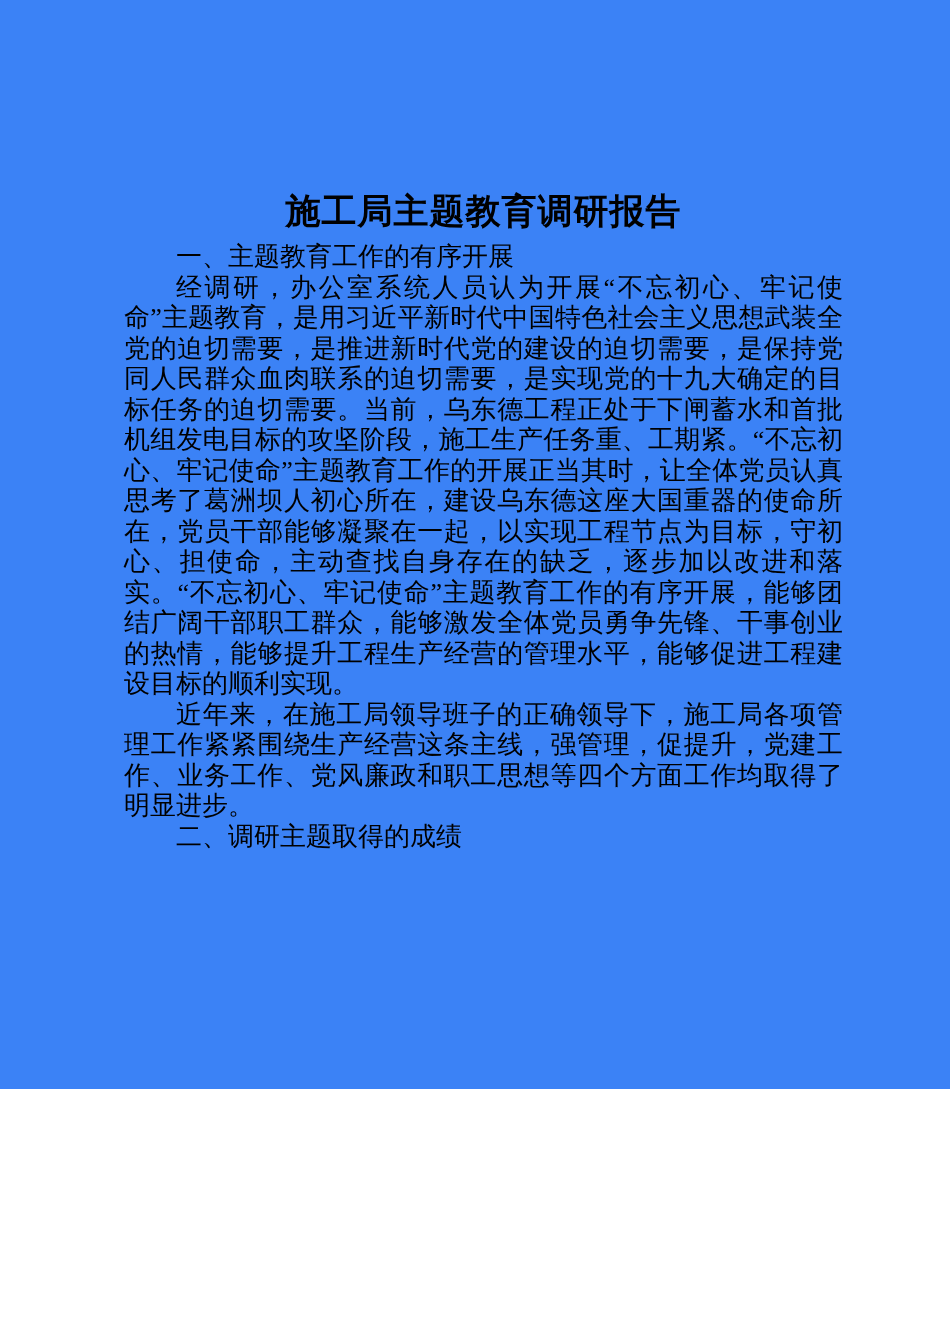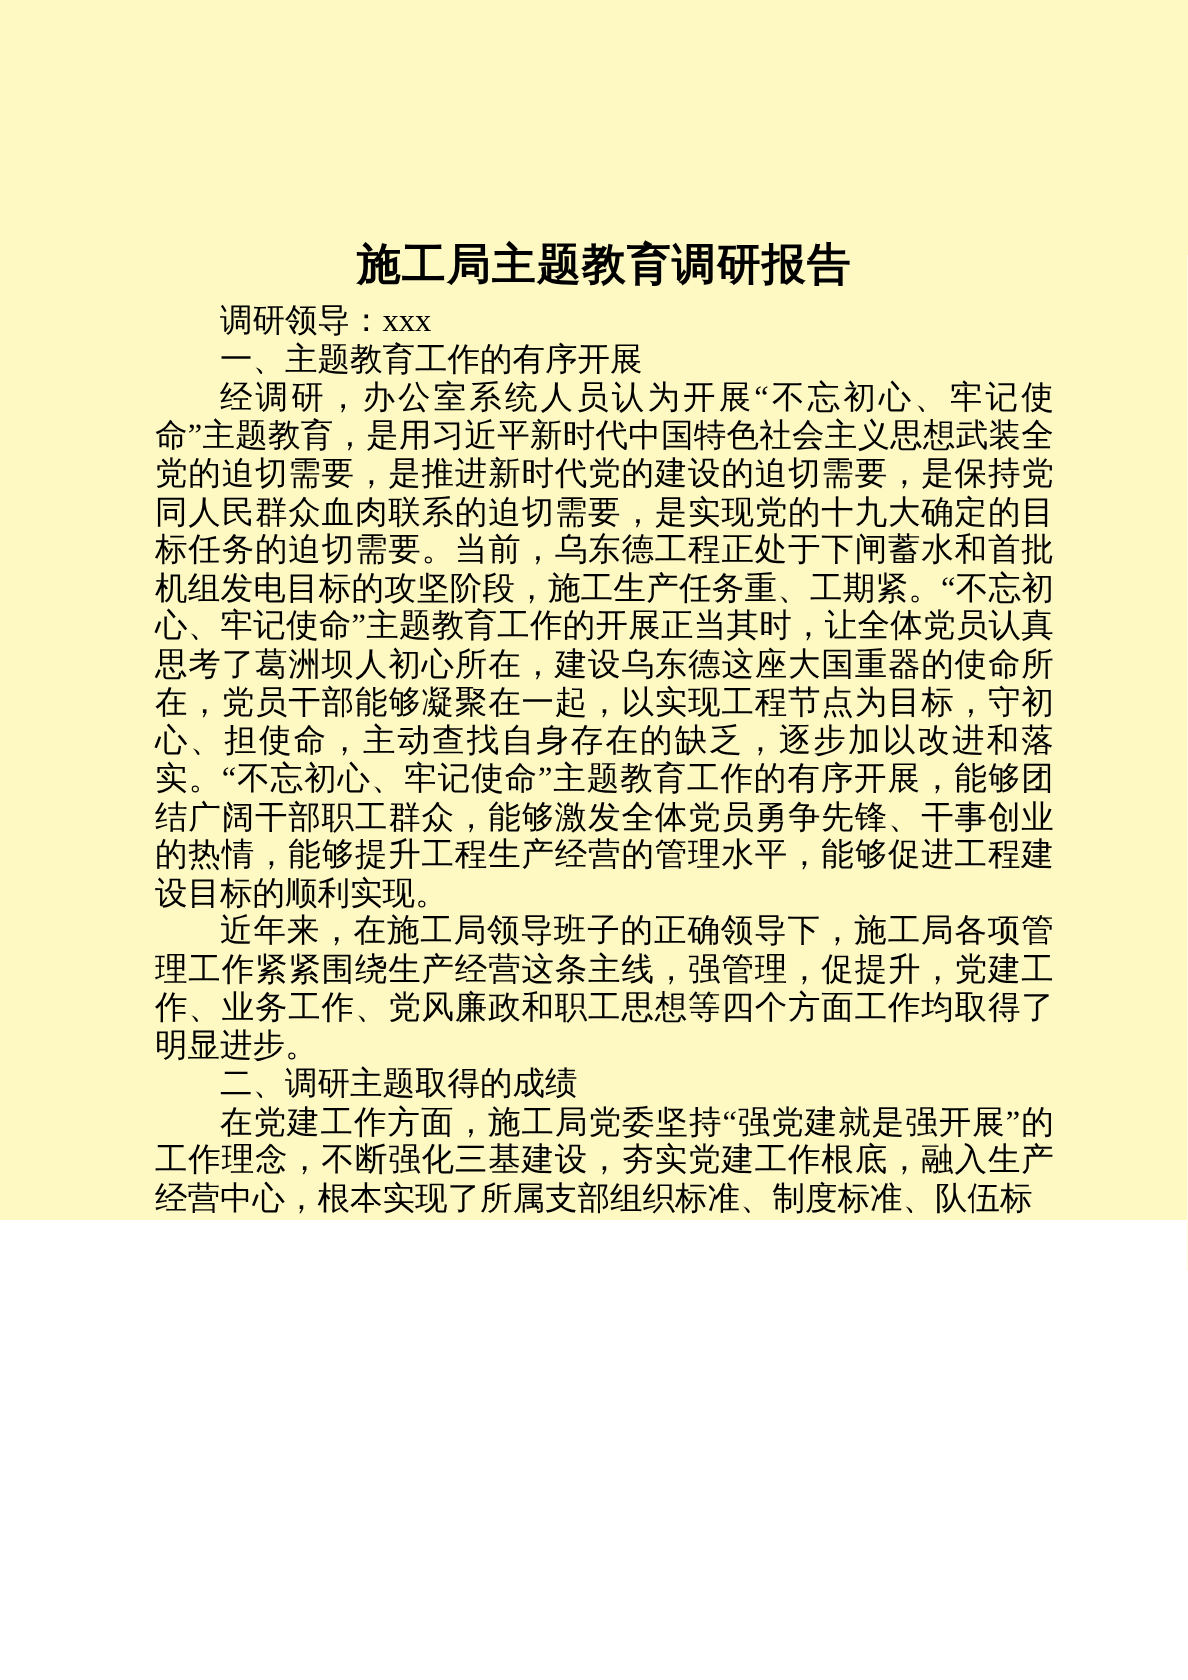--- a/index.html
+++ b/index.html
@@ -3,23 +3,23 @@
 <meta charset="utf-8">
 <style>
   html, body {
     margin: 0;
     padding: 0;
     background: #ffffff;
   }
   .page {
     position: relative;
     width: 950px;
-    height: 976px;
+    height: 1089px;
     box-sizing: border-box;
-    background: #fef9c3;
+    background: #3b82f6;
     color: #000000;
     font-family: "Liberation Serif", serif;
     overflow: hidden;
     padding: 192px 107px 0 124px;
   }
   .doc-title {
     margin: 0 0 10px 0;
     font-size: 35px;
     line-height: 40px;
     font-weight: bold;
@@ -43,24 +43,22 @@
     color: #000000;
   }
 </style>
 </head>
 <body>
 
 <div class="page">
   <h1 class="doc-title">施工局主题教育调研报告</h1>
 
   <div class="doc-body" id="doc-body">
-      <p class="para para-byline">调研领导：xxx</p>
       <p class="para para-heading">一、主题教育工作的有序开展</p>
       <p class="para para-para">经调研，办公室系统人员认为开展“不忘初心、牢记使命”主题教育，是用习近平新时代中国特色社会主义思想武装全党的迫切需要，是推进新时代党的建设的迫切需要，是保持党同人民群众血肉联系的迫切需要，是实现党的十九大确定的目标任务的迫切需要。当前，乌东德工程正处于下闸蓄水和首批机组发电目标的攻坚阶段，施工生产任务重、工期紧。“不忘初心、牢记使命”主题教育工作的开展正当其时，让全体党员认真思考了葛洲坝人初心所在，建设乌东德这座大国重器的使命所在，党员干部能够凝聚在一起，以实现工程节点为目标，守初心、担使命，主动查找自身存在的缺乏，逐步加以改进和落实。“不忘初心、牢记使命”主题教育工作的有序开展，能够团结广阔干部职工群众，能够激发全体党员勇争先锋、干事创业的热情，能够提升工程生产经营的管理水平，能够促进工程建设目标的顺利实现。</p>
       <p class="para para-para">近年来，在施工局领导班子的正确领导下，施工局各项管理工作紧紧围绕生产经营这条主线，强管理，促提升，党建工作、业务工作、党风廉政和职工思想等四个方面工作均取得了明显进步。</p>
       <p class="para para-heading">二、调研主题取得的成绩</p>
-      <p class="para para-para">在党建工作方面，施工局党委坚持“强党建就是强开展”的工作理念，不断强化三基建设，夯实党建工作根底，融入生产经营中心，根本实现了所属支部组织标准、制度标准、队伍标</p>
     </div>
 
   <div class="doc-footer">
     <span>第1页 共4页</span>
   </div>
 </div>
 
 </body></html>

